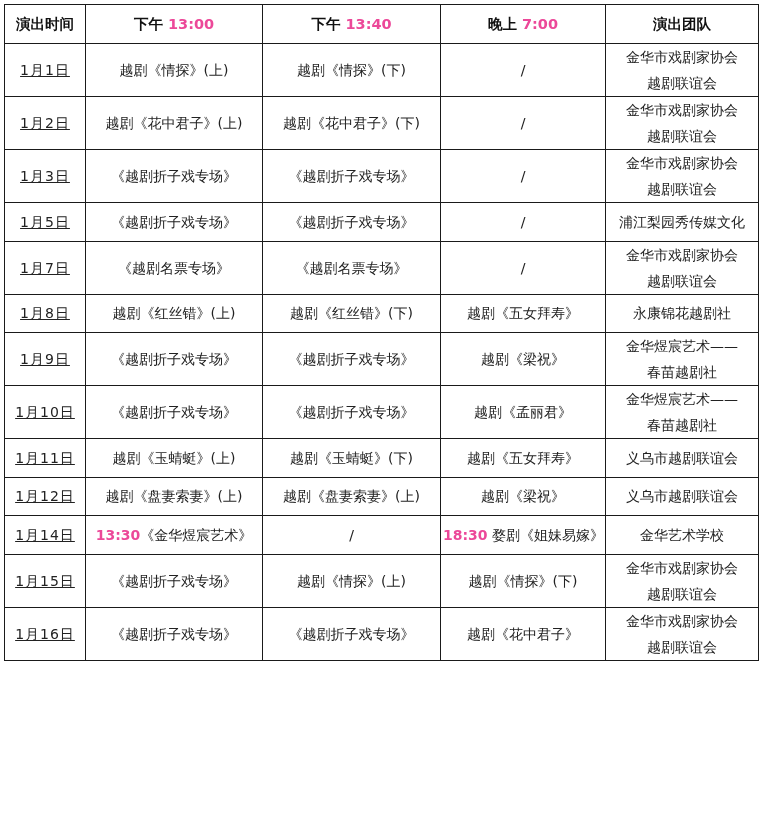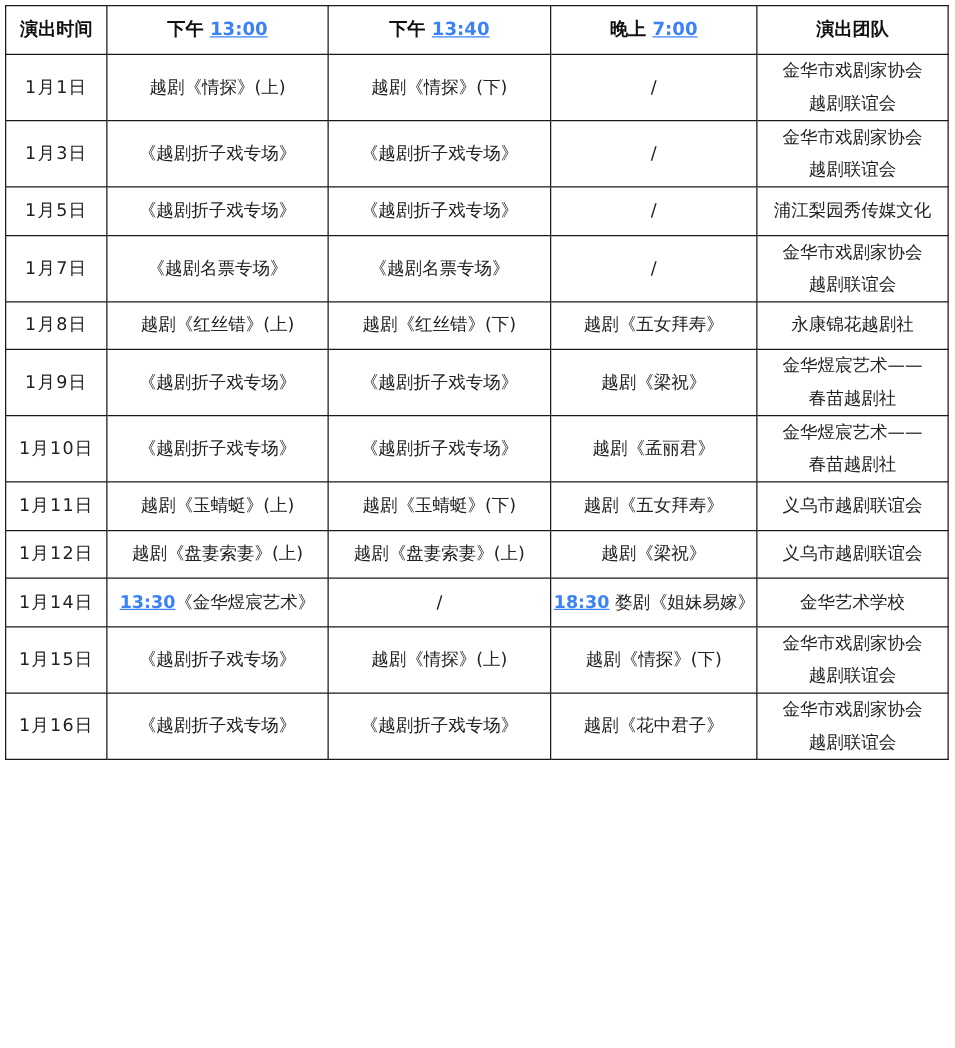--- a/index.html
+++ b/index.html
@@ -13,22 +13,22 @@
   }
   table.schedule td, table.schedule th {
     border: 1.5px solid #1a1a1a;
     text-align: center; vertical-align: middle;
     padding: 0 2px;
     font-size: 14px; font-weight: normal;
     line-height: 26px;
     white-space: nowrap; overflow: hidden;
   }
   table.schedule th { font-weight: bold; font-size: 14.5px; color: #111; }
-  .red { color: #3b82f6; font-weight: bold; text-decoration: underline; }
-  .date { letter-spacing: 1px; }
+  .red { color: #ec4899; font-weight: bold; }
+  .date { letter-spacing: 1px; text-decoration: underline; }
   .org-line { display: block; line-height: 26px; }
   tr.h-head { height: 39px; }
   tr.h2 { height: 53px; }
   tr.h1 { height: 38.5px; }
 </style>
 </head>
 <body>
 
 <table class="schedule">
   <colgroup>
@@ -61,20 +61,30 @@
     <td class="date">1月1日</td>
     <td><span class="red"></span><span>越剧《情探》(上)</span></td>
     <td><span>越剧《情探》(下)</span></td>
     <td><span class="red"></span><span>/</span></td>
     <td>
           <span class="org-line">金华市戏剧家协会</span>
           <span class="org-line">越剧联谊会</span>
         </td>
   </tr>
 
+  <tr class="h2">
+    <td class="date">1月2日</td>
+    <td><span class="red"></span><span>越剧《花中君子》(上)</span></td>
+    <td><span>越剧《花中君子》(下)</span></td>
+    <td><span class="red"></span><span>/</span></td>
+    <td>
+          <span class="org-line">金华市戏剧家协会</span>
+          <span class="org-line">越剧联谊会</span>
+        </td>
+  </tr>
 
   <tr class="h2">
     <td class="date">1月3日</td>
     <td><span class="red"></span><span>《越剧折子戏专场》</span></td>
     <td><span>《越剧折子戏专场》</span></td>
     <td><span class="red"></span><span>/</span></td>
     <td>
           <span class="org-line">金华市戏剧家协会</span>
           <span class="org-line">越剧联谊会</span>
         </td>

